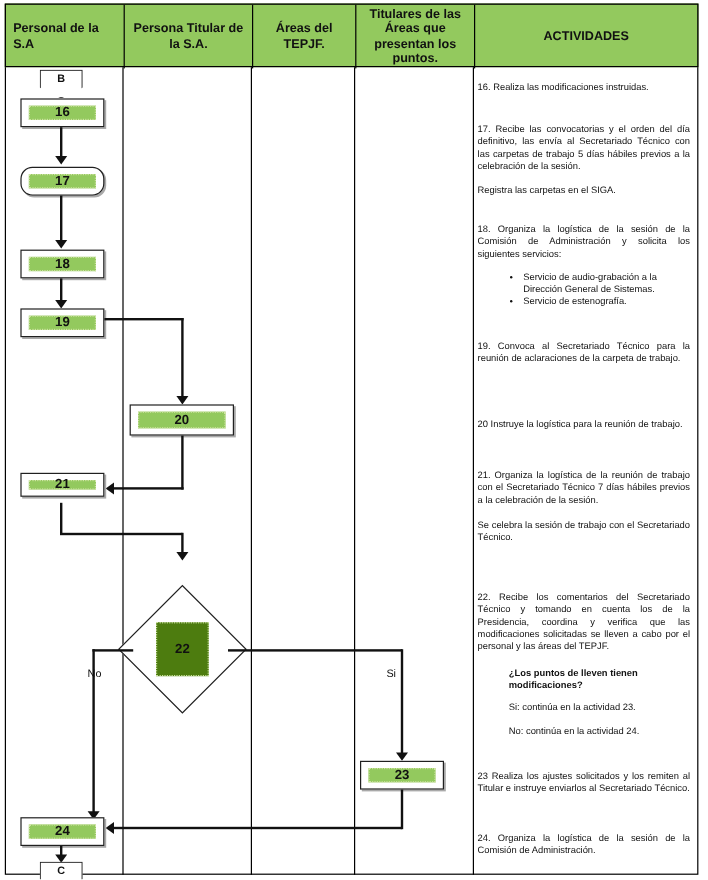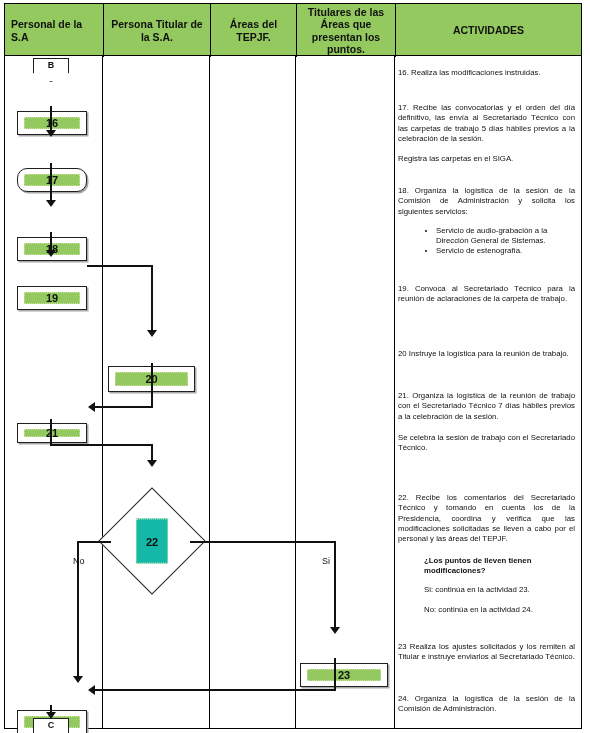--- a/index.html
+++ b/index.html
@@ -61,21 +61,20 @@
     height:673px;
   }
 
   
   .node{
     position:absolute;
     box-sizing:border-box;
     background:#ffffff;
     border:1px solid #202020;
     box-shadow:1.5px 1.5px 0 0 #a9a9a9;
-    margin-top:29px;
   }
   .node .inner{
     position:absolute;
     left:6px; right:6px; top:5px; bottom:5px;
     background:#93c95e;
     border:1px dotted #cfe3a4;
     box-sizing:border-box;
     display:flex;
     align-items:center;
     justify-content:center;
@@ -114,22 +113,22 @@
     position:absolute;
     inset:0;
     background:#ffffff;
     border:1px solid #202020;
     transform:rotate(45deg);
   }
   .diamond .dinner{
     position:absolute;
     left:50%; top:50%;
     transform:translate(-50%,-50%);
-    width:32px; height:45px;
-    background:#14b8a6;
+    width:44px; height:45px;
+    background:#4d7c0f;
     border:1px dotted #cfe3a4;
     box-sizing:border-box;
     display:flex;
     align-items:center;
     justify-content:center;
     font-size:11px;
     font-weight:bold;
     color:#111;
   }
 
@@ -278,21 +277,21 @@
   <div class="ln-h thin" style="left:77px;top:541px;width:34px;"></div>
   <div class="ln-v thin" style="left:77px;top:541px;height:140px;"></div>
   <div class="arrow-down" style="left:73px;top:676px;"></div>
   <div class="branch-label" style="left:73px;top:556px;">No</div>
 
   <div class="ln-h thin" style="left:190px;top:541px;width:145px;"></div>
   <div class="ln-v thin" style="left:334px;top:541px;height:90px;"></div>
   <div class="arrow-down" style="left:330px;top:627px;"></div>
   <div class="branch-label" style="left:322px;top:556px;">Si</div>
 
-  <div class="node" style="left:300px;top:634px;width:88px;height:24px;">
+  <div class="node" style="left:300px;top:634px;width:70px;height:24px;">
     <div class="inner">23</div>
   </div>
 
   <div class="ln-v" style="left:334px;top:658px;height:33px;"></div>
   <div class="ln-h" style="left:95px;top:689px;width:240px;"></div>
   <div class="arrow-left" style="left:88px;top:685px;"></div>
 
   <div class="node" style="left:17px;top:681px;width:70px;height:24px;">
     <div class="inner">24</div>
   </div>

